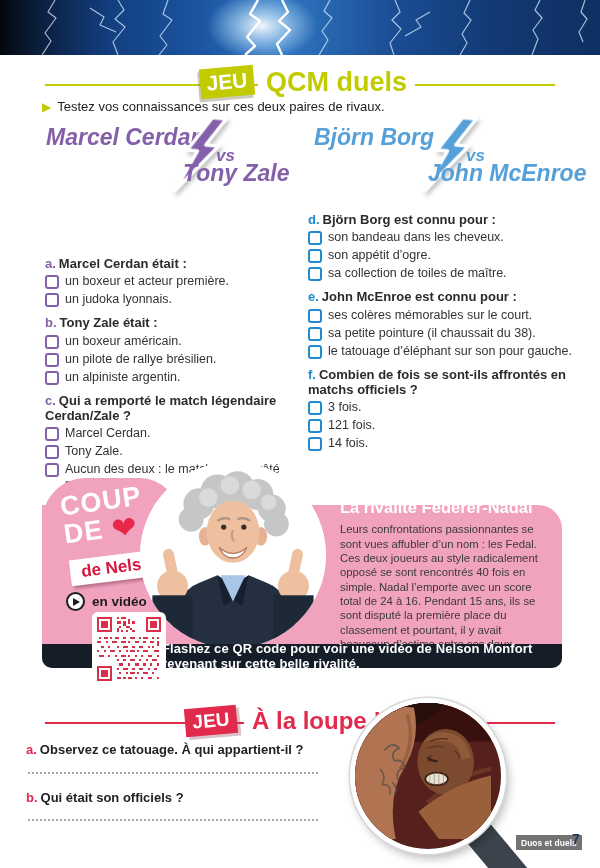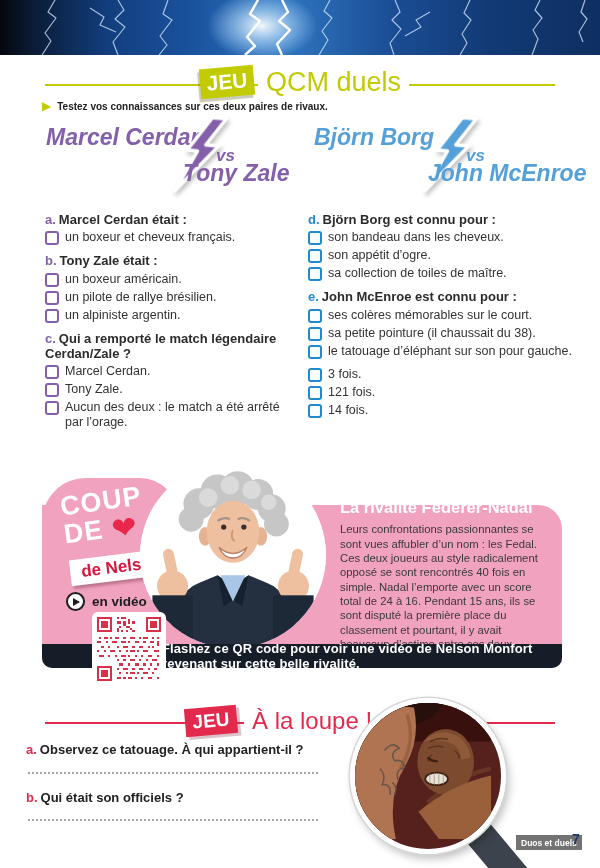--- a/index.html
+++ b/index.html
@@ -15,47 +15,47 @@
   
   .rule{position:absolute;height:2px;}
   .rule.green{background:#c1cb00;}
   .rule.red{background:#e22a4d;}
   .chip{position:absolute;display:flex;align-items:center;justify-content:center;
         color:#fff;font-weight:bold;transform:rotate(-5deg);}
   .chip.green{background:#c1cb00;width:54px;height:30px;font-size:21px;
         box-shadow:-2px 3px 0 rgba(110,110,70,.35);}
   .chip.red{background:#e22a4d;width:52px;height:28px;font-size:19px;
         box-shadow:3px 3px 0 rgba(150,80,100,.35);}
-  .sec-title{position:absolute;background:#fff;padding:0 8px;font-weight:normal;}
+  .sec-title{position:absolute;background:#fff;padding:0 8px;font-weight:bold;}
   .sec-title.green{color:#c1cb00;font-size:27px;}
   .sec-title.red{color:#e22a4d;font-size:24px;}
 
   
   .intro{position:absolute;left:42px;top:99px;display:flex;align-items:center;gap:6px;}
   .intro .arr{color:#c1cb00;font-size:12px;}
-  .intro .txt{font-weight:bold;font-size:10px;color:#222;}
+  .intro .txt{font-weight:normal;font-size:13px;color:#222;}
 
   
   .duel{position:absolute;top:116px;width:268px;height:98px;}
   .duel.left{left:38px;} .duel.right{left:306px;}
   .duel .n1,.duel .n2,.duel .vs{position:absolute;font-style:italic;font-weight:bold;white-space:nowrap;}
   .duel .n1,.duel .n2{font-size:23px;}
   .duel .vs{font-size:17px;}
   .duel.left .n1,.duel.left .n2,.duel.left .vs{color:#8460ab;}
   .duel.right .n1,.duel.right .n2,.duel.right .vs{color:#55a0d9;}
   .duel .n1{left:8px;top:8px;} .duel .vs{top:30px;} .duel .n2{top:44px;}
   .duel.left .vs{left:178px;} .duel.left .n2{left:145px;}
   .duel.right .vs{left:160px;} .duel.right .n2{left:122px;}
   .bolt{position:absolute;top:-2px;transform:rotate(5deg);
         filter:drop-shadow(2px 3px 2px rgba(0,0,0,.25));}
   .duel.left .bolt{left:136px;} .duel.right .bolt{left:118px;}
 
   
   .col{position:absolute;top:212px;}
-  .col.left{left:45px;width:252px;}
+  .col.left{left:45px;width:252px;margin-top:44px;}
   .col.right{left:308px;width:264px;}
   .q{margin-bottom:8px;}
   .q-head{font-weight:bold;font-size:13px;color:#2b2b2b;line-height:1.18;margin-bottom:3px;}
   .q-letter{margin-right:3px;}
   .col.left .q-letter{color:#8460ab;}
   .col.right .q-letter{color:#2089cf;}
   .opt{display:flex;align-items:flex-start;gap:6px;margin:3px 0;font-size:12.5px;
        color:#333;line-height:1.16;}
   .cb{flex:none;width:10px;height:10px;border:2px solid;border-radius:3px;margin-top:1px;background:#fff;}
   .col.left .cb{border-color:#8460ab;}
@@ -175,21 +175,25 @@
     </span>
     <span class="vs">vs</span>
     <span class="n2">John McEnroe</span>
   </div>
 
   <div class="col left">
     <div class="q">
       <div class="q-head"><span class="q-letter">a.</span><span>Marcel Cerdan était :</span></div>
       <div class="opt">
           <span class="cb"></span>
-          <span>un boxeur et cheveux français.</span>
+          <span>un boxeur et acteur première.</span>
+        </div>
+      <div class="opt">
+          <span class="cb"></span>
+          <span>un judoka lyonnais.</span>
         </div>
     </div>
     <div class="q">
       <div class="q-head"><span class="q-letter">b.</span><span>Tony Zale était :</span></div>
       <div class="opt">
           <span class="cb"></span>
           <span>un boxeur américain.</span>
         </div>
       <div class="opt">
           <span class="cb"></span>
@@ -242,20 +246,21 @@
       <div class="opt">
           <span class="cb"></span>
           <span>sa petite pointure (il chaussait du 38).</span>
         </div>
       <div class="opt">
           <span class="cb"></span>
           <span>le tatouage d’éléphant sur son pour gauche.</span>
         </div>
     </div>
     <div class="q">
+      <div class="q-head"><span class="q-letter">f.</span><span>Combien de fois se sont-ils affrontés en matchs officiels ?</span></div>
       <div class="opt">
           <span class="cb"></span>
           <span>3 fois.</span>
         </div>
       <div class="opt">
           <span class="cb"></span>
           <span>121 fois.</span>
         </div>
       <div class="opt">
           <span class="cb"></span>

